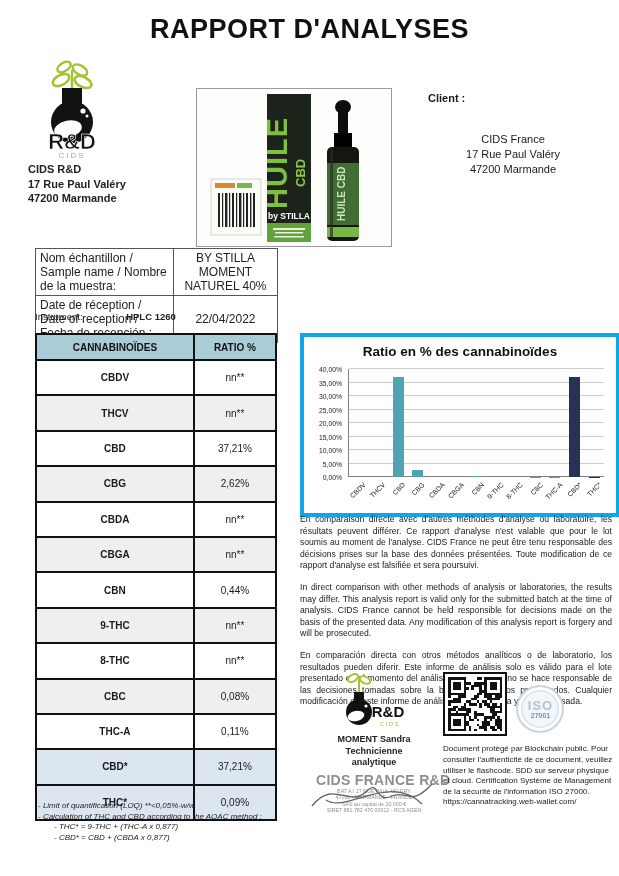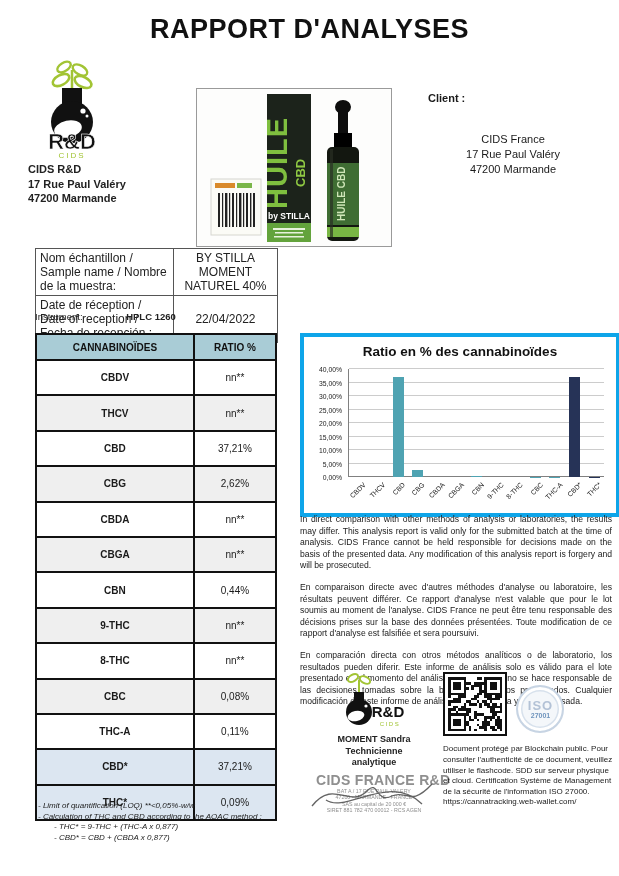--- a/index.html
+++ b/index.html
@@ -369,22 +369,22 @@
         <div class="xlab-slot">
           <span class="xlab">CBD*</span>
         </div>
         <div class="xlab-slot">
           <span class="xlab">THC*</span>
         </div>
       </div>
   </div>
 
   <div class="abs disclaimers">
+    <p>En comparaison directe avec d'autres méthodes d'analyse ou laboratoire, les résultats peuvent différer. Ce rapport d'analyse n'est valable que pour le lot soumis au moment de l'analyse. CIDS France ne peut être tenu responsable des décisions prises sur la base des données présentées. Toute modification de ce rapport d'analyse est falsifiée et sera poursuivi.</p>
     <p>In direct comparison with other methods of analysis or laboratories, the results may differ. This analysis report is valid only for the submitted batch at the time of analysis. CIDS France cannot be held responsible for decisions made on the basis of the presented data. Any modification of this analysis report is forgery and will be prosecuted.</p>
-    <p>En comparaison directe avec d'autres méthodes d'analyse ou laboratoire, les résultats peuvent différer. Ce rapport d'analyse n'est valable que pour le lot soumis au moment de l'analyse. CIDS France ne peut être tenu responsable des décisions prises sur la base des données présentées. Toute modification de ce rapport d'analyse est falsifiée et sera poursuivi.</p>
     <p>En comparación directa con otros métodos analíticos o de laboratorio, los resultados pueden diferir. Este informe de análisis solo es válido para el lote presentado en el momento del análisis. CIDS France no se hace responsable de las decisiones tomadas sobre la base de los datos presentados. Cualquier modificación de este informe de análisis está falsificada y será procesada.</p>
   </div>
 
   <div class="abs sig-block">
     <svg width="66" height="62" viewBox="0 0 66 62">
       <path d="M18,26 L18,12" stroke="#a2c434" stroke-width="2" fill="none"></path>
       <ellipse cx="12" cy="10" rx="5.5" ry="3.2" fill="#fff" stroke="#a2c434" stroke-width="2" transform="rotate(-30 12 10)"></ellipse>
       <ellipse cx="24" cy="12" rx="5.5" ry="3.2" fill="#fff" stroke="#a2c434" stroke-width="2" transform="rotate(28 24 12)"></ellipse>
       <rect x="13" y="24" width="10" height="9" fill="#111"></rect>
       <circle cx="18" cy="44" r="13" fill="#111"></circle>

